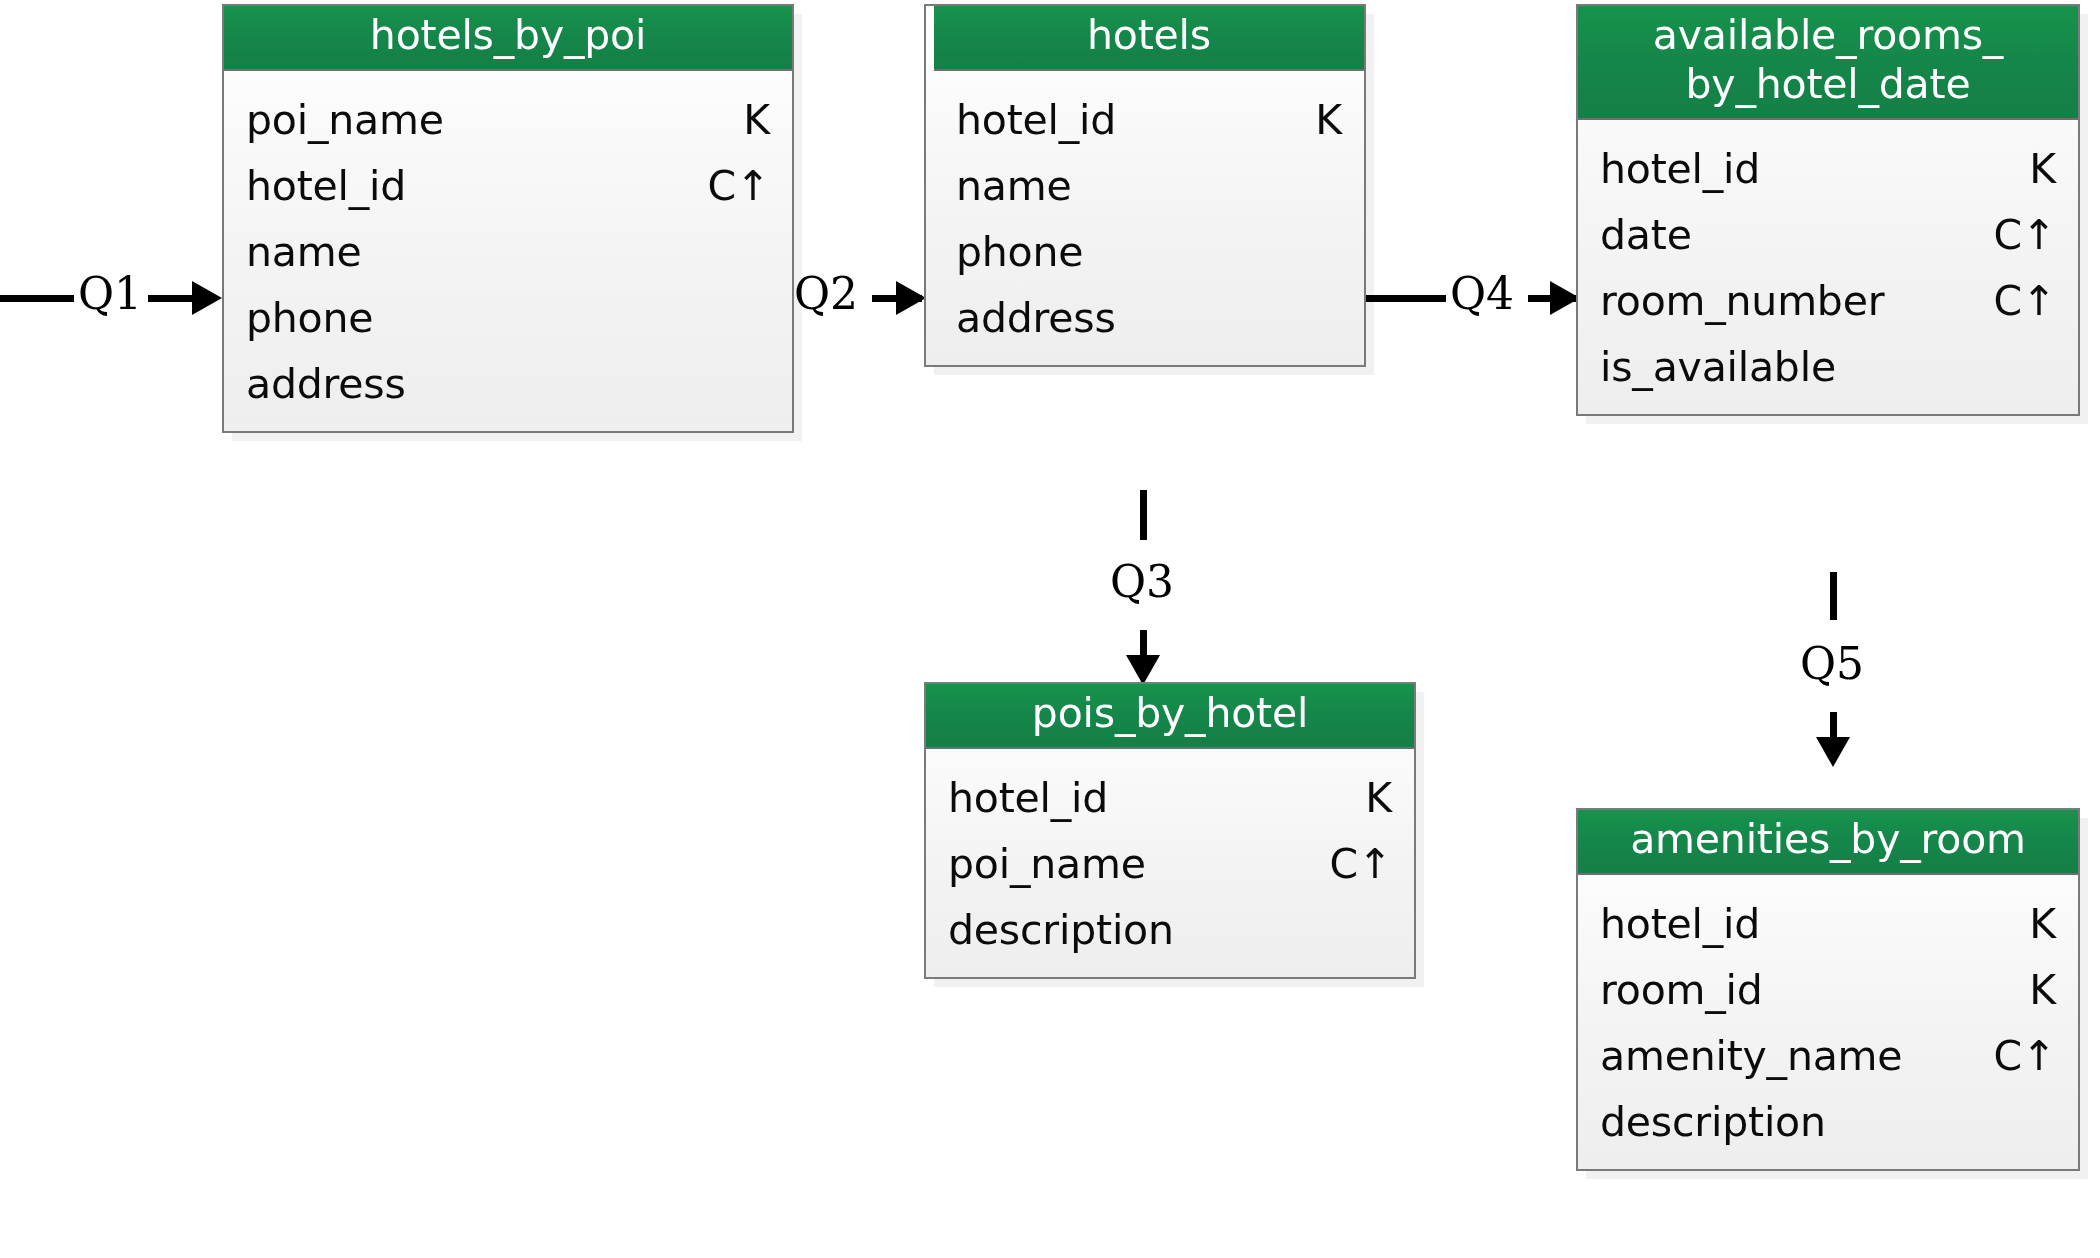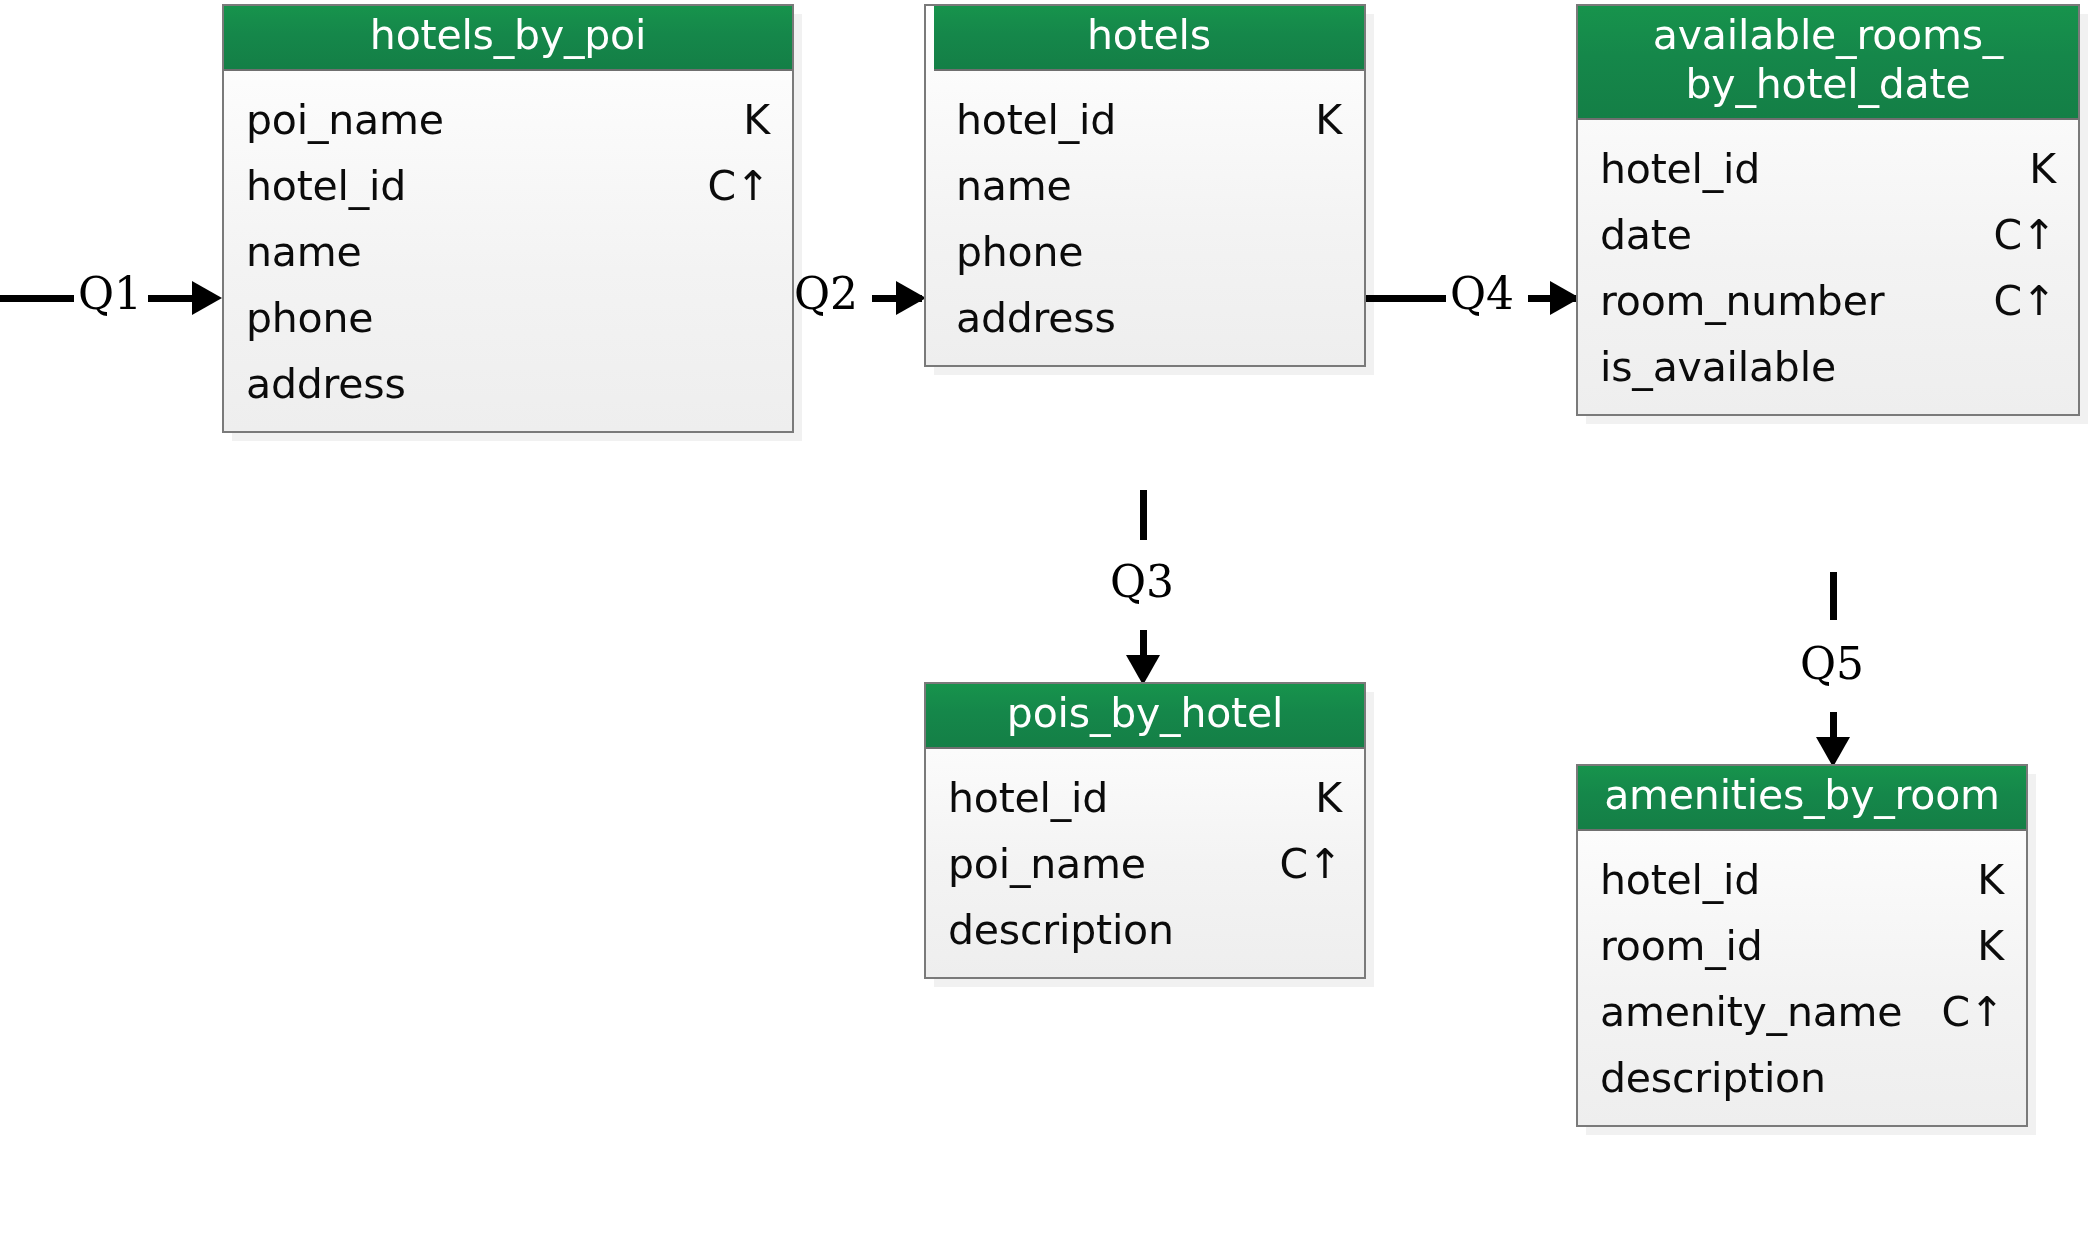--- a/index.html
+++ b/index.html
@@ -195,39 +195,39 @@
         <span class="fld-name">room_number</span>
         <span class="fld-key">C↑</span>
       </div>
       <div class="fld">
         <span class="fld-name">is_available</span>
         <span class="fld-key"></span>
       </div>
     </div>
   </div>
 
-  <div class="tbl" style="left:924px; top:682px; width:442px;">
+  <div class="tbl" style="left:924px; top:682px; width:492px;">
     <div class="tbl-head">pois_by_hotel</div>
     <div class="tbl-body">
       <div class="fld">
         <span class="fld-name">hotel_id</span>
         <span class="fld-key">K</span>
       </div>
       <div class="fld">
         <span class="fld-name">poi_name</span>
         <span class="fld-key">C↑</span>
       </div>
       <div class="fld">
         <span class="fld-name">description</span>
         <span class="fld-key"></span>
       </div>
     </div>
   </div>
 
-  <div class="tbl" style="left:1576px; top:764px; width:452px;">
+  <div class="tbl" style="left:1576px; top:808px; width:504px;">
     <div class="tbl-head">amenities_by_room</div>
     <div class="tbl-body">
       <div class="fld">
         <span class="fld-name">hotel_id</span>
         <span class="fld-key">K</span>
       </div>
       <div class="fld">
         <span class="fld-name">room_id</span>
         <span class="fld-key">K</span>
       </div>

